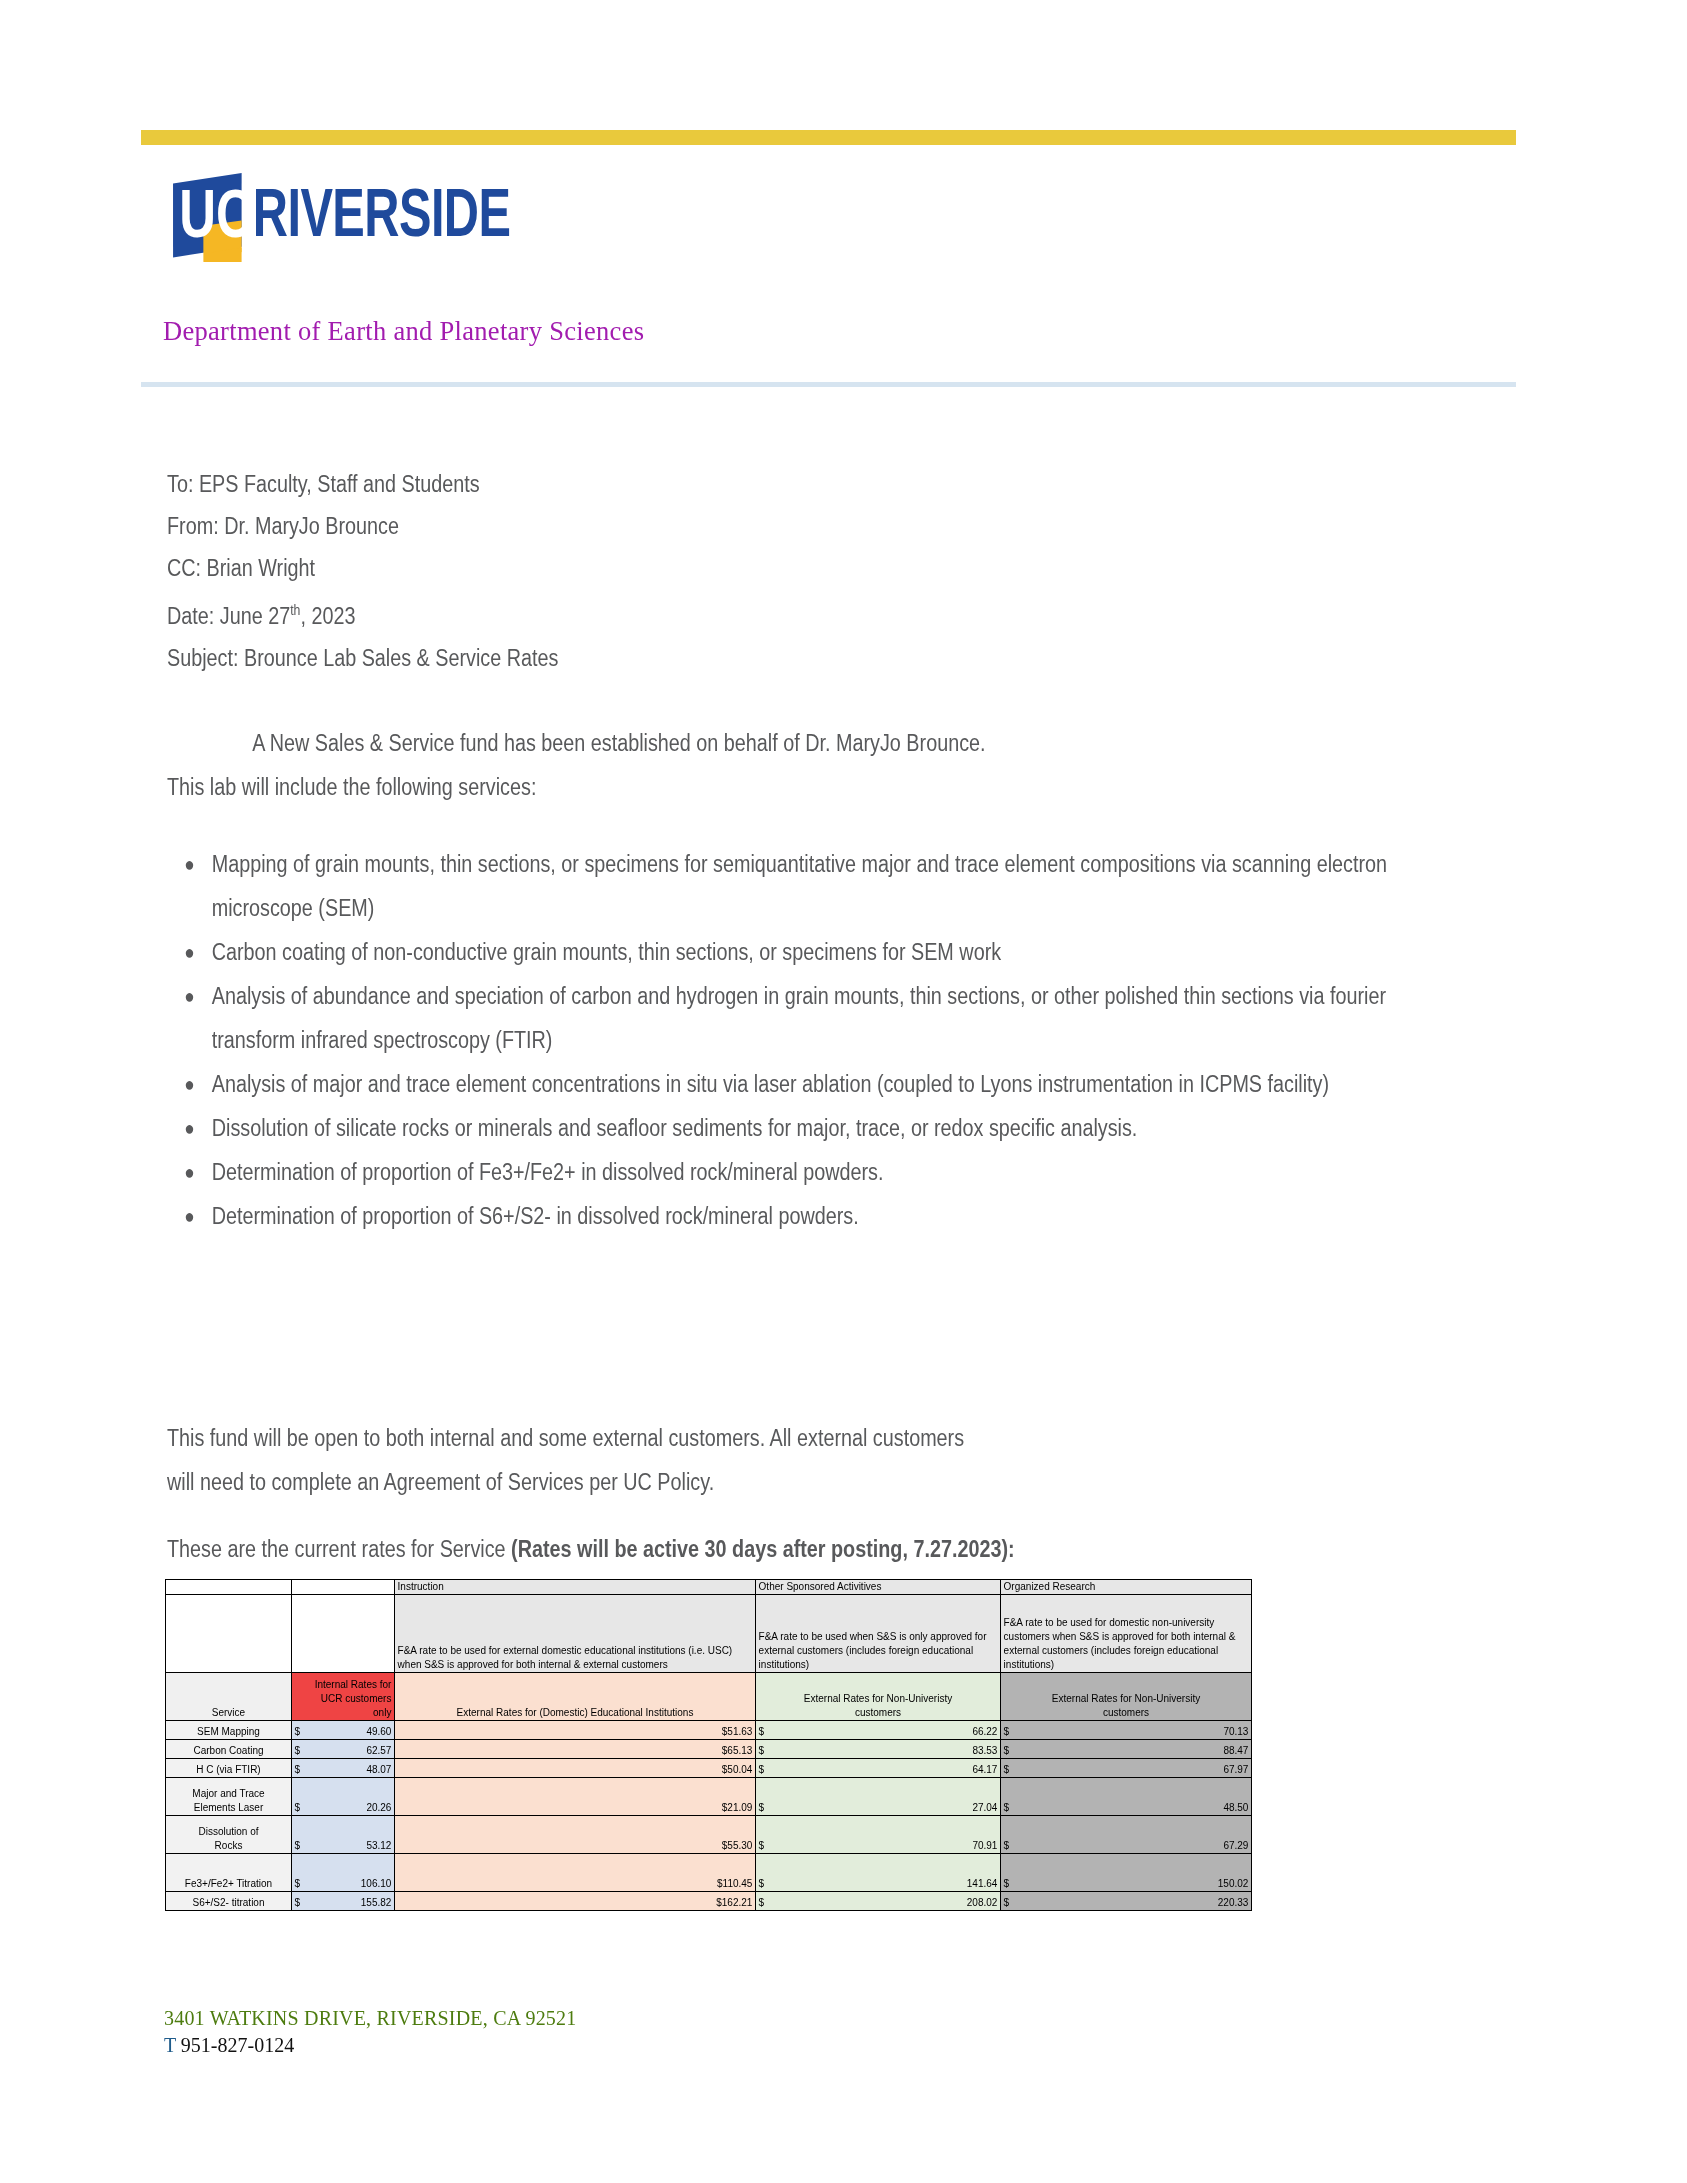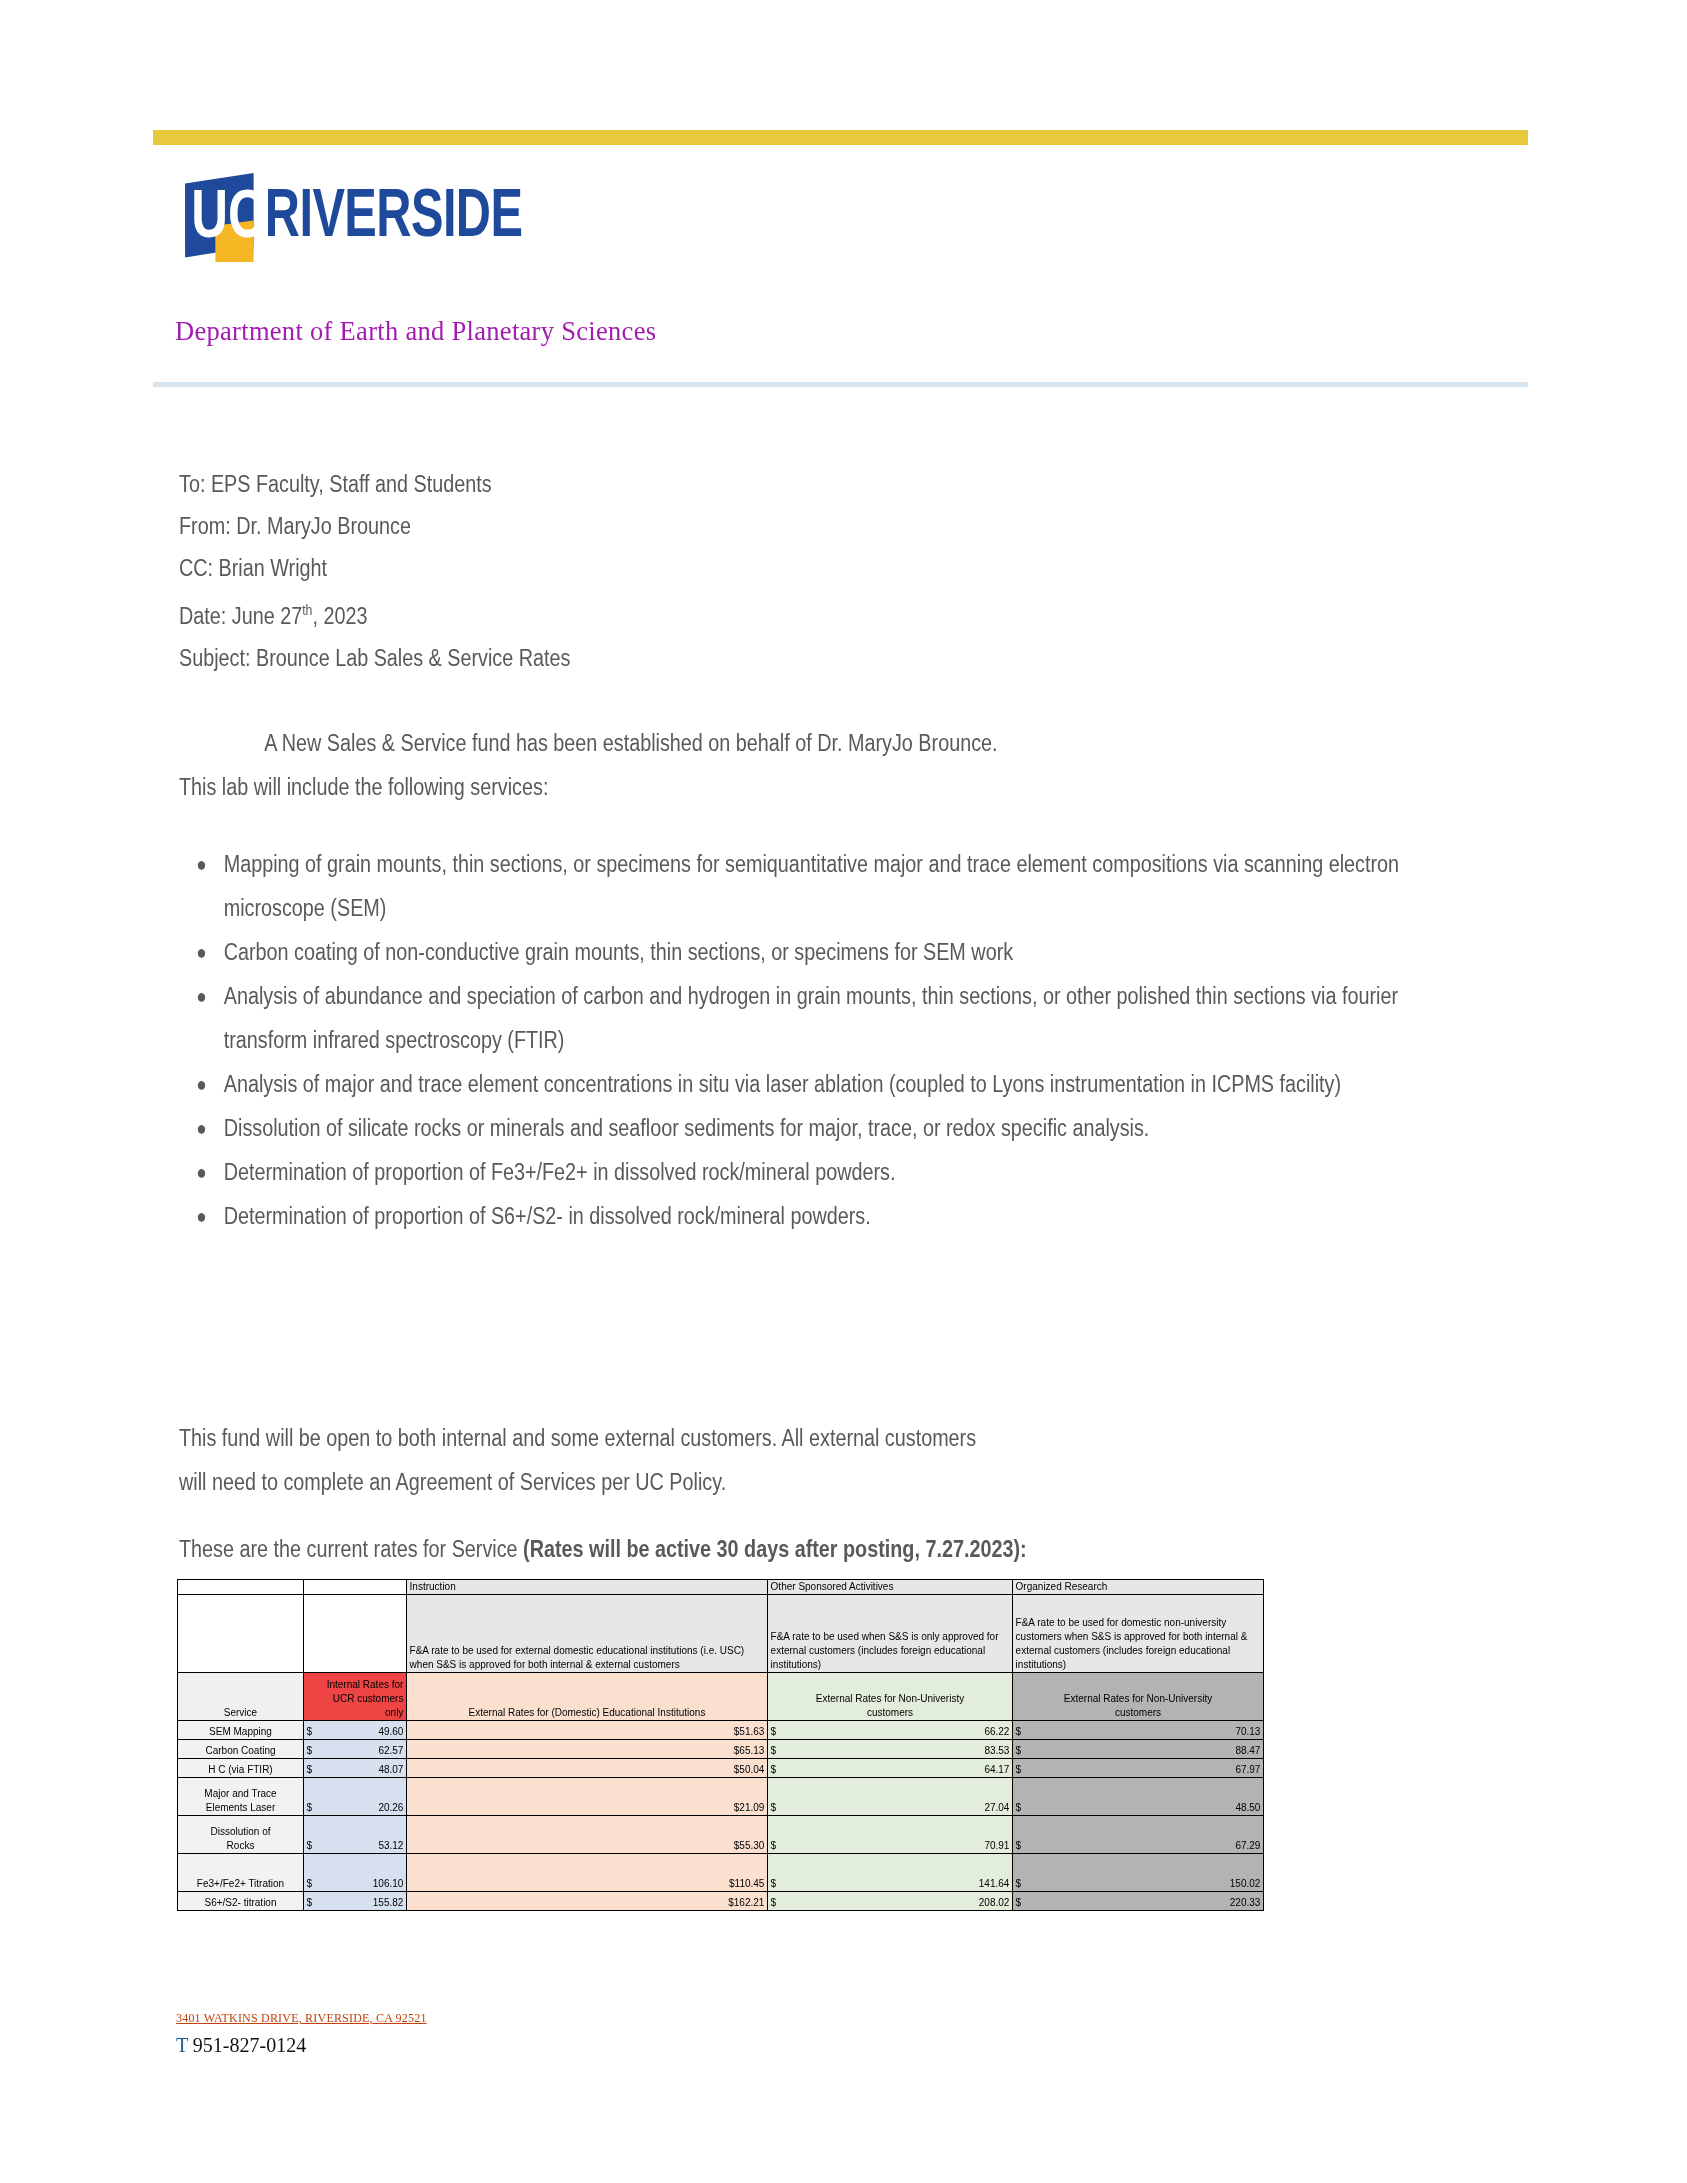--- a/index.html
+++ b/index.html
@@ -11,21 +11,20 @@
     width: 1687px;
     height: 2183px;
     position: relative;
     font-family: "Liberation Sans", sans-serif;
     -webkit-font-smoothing: antialiased;
   }
   .page {
     position: absolute;
     inset: 0;
     background: #fff;
-    margin-left: 12px;
   }
 
   
   .gold-bar {
     position: absolute;
     left: 141px;
     top: 130px;
     width: 1375px;
     height: 14.6px;
     background: #E9C93C;
@@ -211,25 +210,24 @@
   .thick-right { border-right: 1.3px solid #000 !important; }
 
   
   .footer {
     position: absolute;
     left: 164px;
     top: 2005px;
     font-family: "Liberation Serif", serif;
   }
   .footer-addr {
-    font-size: 12px;
+    font-size: 20px;
     line-height: 26.5px;
-    color: #c2410c;
+    color: #4d7c0f;
     letter-spacing: 0.2px;
-    text-decoration: underline;
   }
   .footer-phone {
     font-size: 20px;
     line-height: 26.5px;
     color: #111;
   }
   .footer-phone .t { color: #1F5C8B; }
 </style>
 </head>
 <body>

